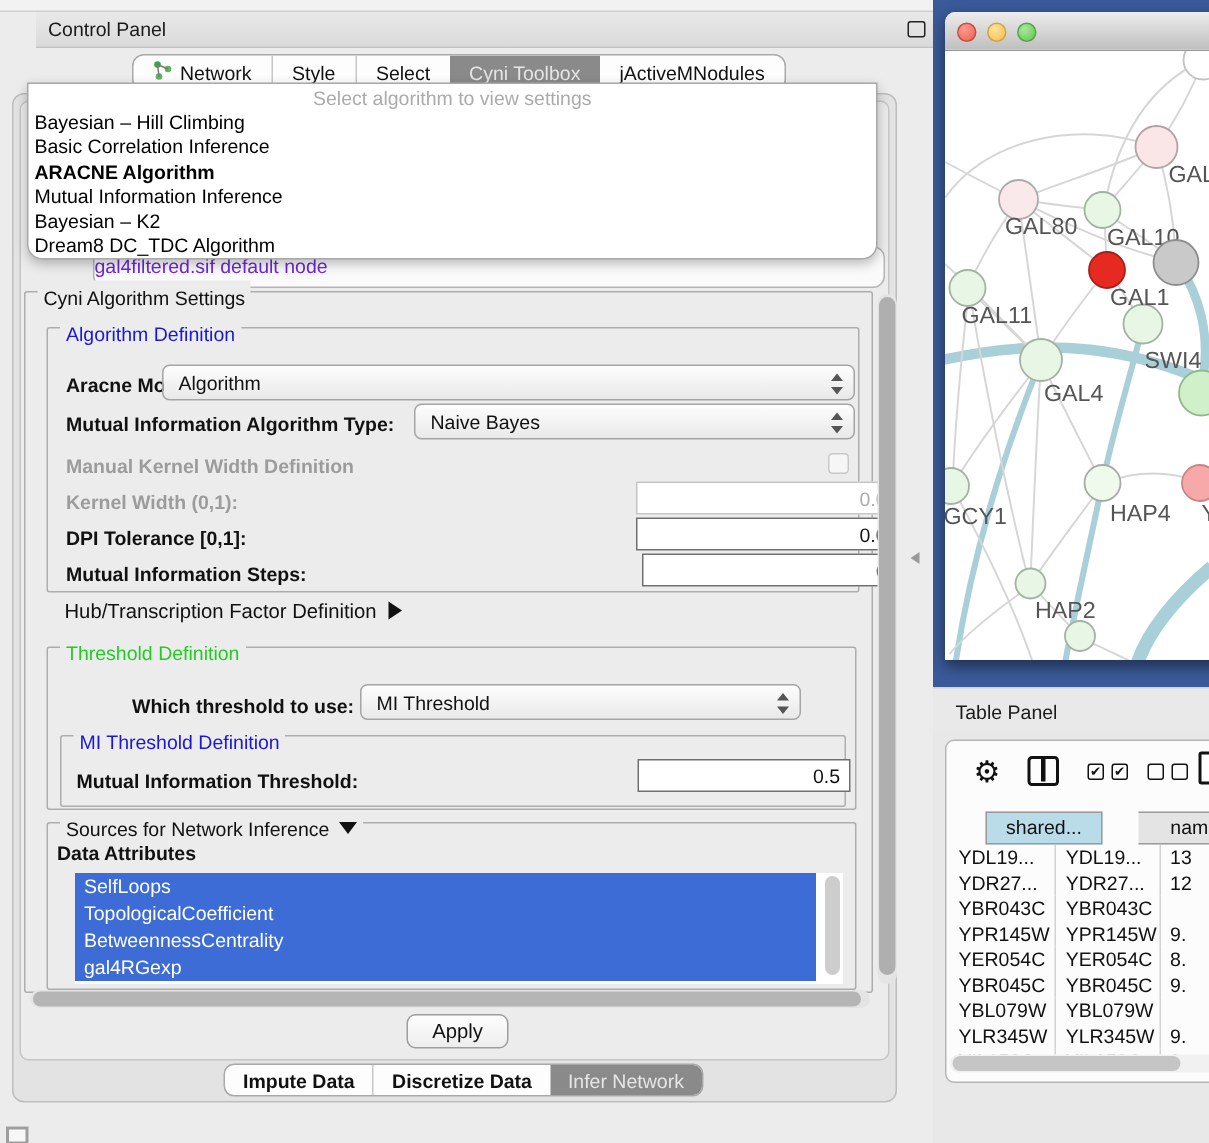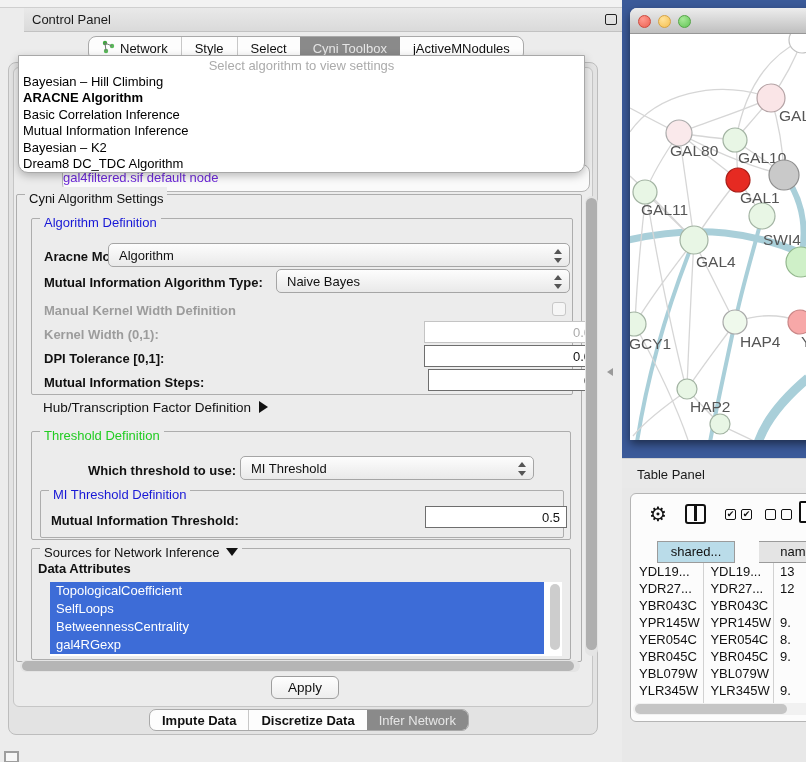--- a/index.html
+++ b/index.html
@@ -212,22 +212,22 @@
             <span class="lbl bold" style="left:10px;top:22px">Mutual Information Threshold:</span>
             <div class="field" style="left:384px;top:15px;width:142px">0.5</div>
           </div>
         </div>
 
         <div class="group sources">
           <span class="legend"><span>Sources for Network Inference</span><span class="tri-down"></span></span>
           <span class="lbl bold" style="left:6px;top:12px">Data Attributes</span>
           <div class="attr-wrap">
             <div id="attr-list">
+                <div class="attr-item" style="background: rgb(61, 108, 215);">SelfLoops</div>
                 <div class="attr-item" style="background: rgb(61, 108, 215);">TopologicalCoefficient</div>
-                <div class="attr-item" style="background: rgb(61, 108, 215);">SelfLoops</div>
                 <div class="attr-item" style="background: rgb(61, 108, 215);">BetweennessCentrality</div>
                 <div class="attr-item" style="background: rgb(61, 108, 215);">gal4RGexp</div>
               </div>
             <div class="attr-scroll"></div>
           </div>
         </div>
       </div>
 
       <div class="vscroll">
           <div class="thumb"></div>
@@ -243,22 +243,22 @@
         <div class="btab">Impute Data</div>
         <div class="btab">Discretize Data</div>
         <div class="btab selected">Infer Network</div>
       </div>
   </div>
 
   <div class="popup">
     <div class="popup-header">Select algorithm to view settings</div>
     <div id="algo-list">
         <div class="algo-item">Bayesian – Hill Climbing</div>
+        <div class="algo-item">Basic Correlation Inference</div>
         <div class="algo-item bold">ARACNE Algorithm</div>
-        <div class="algo-item">Basic Correlation Inference</div>
         <div class="algo-item">Mutual Information Inference</div>
         <div class="algo-item">Bayesian – K2</div>
         <div class="algo-item">Dream8 DC_TDC Algorithm</div>
       </div>
   </div>
 
   <div class="splitter-arrow"></div>
 
   <div class="right-region">
     <div class="desktop-blue" id="desktop-blue" style="background: rgb(59, 90, 153);"></div>

